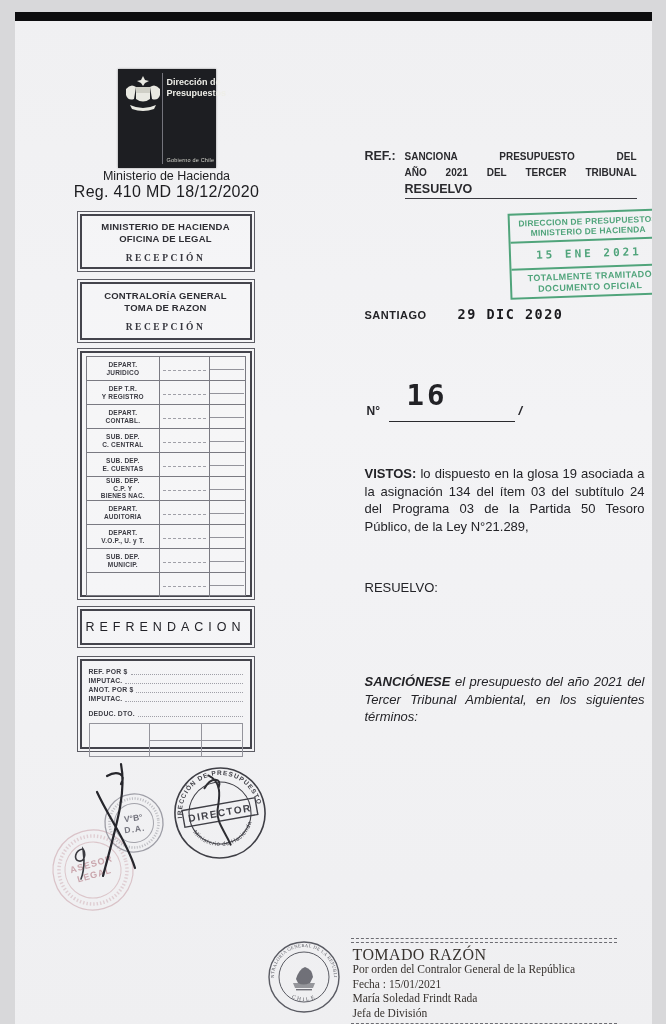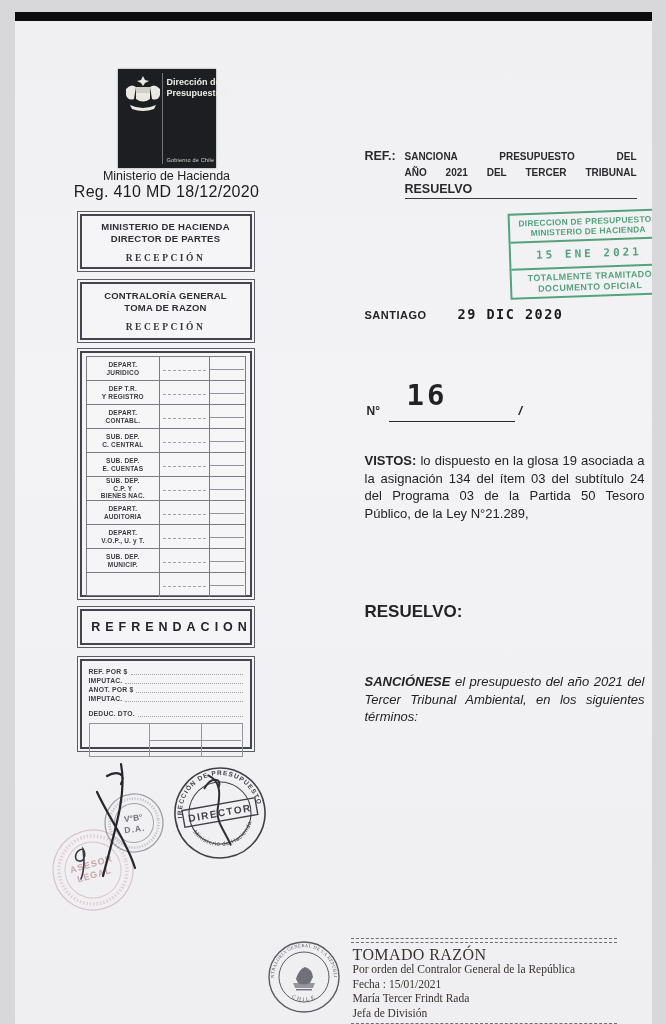--- a/index.html
+++ b/index.html
@@ -38,21 +38,21 @@
   .tcell{position:relative;box-sizing:border-box;}
   .tcell.lab{width:46%;display:flex;flex-direction:column;align-items:center;justify-content:center;
     font-size:6.5px;font-weight:bold;line-height:7.5px;color:#3c3c44;letter-spacing:.2px;text-align:center;}
   .tcell.mid{width:32%;border-left:1px solid #7a7a82;border-right:1px solid #7a7a82;}
   .tcell.rgt{width:22%;}
   .dotline{position:absolute;left:6%;right:6%;top:55%;border-top:1px dashed #a0a0a8;}
   .midline{position:absolute;left:0;right:0;top:50%;border-top:1px solid #94949c;}
 
   
   .box-refr{left:62px;top:594px;width:178px;height:42px;}
-  .refr-title{font-size:12.5px;font-weight:bold;letter-spacing:5px;color:#222228;padding-left:12px;}
+  .refr-title{font-size:12.5px;font-weight:normal;letter-spacing:5px;color:#222228;}
 
   
   .box-imp{left:62px;top:644px;width:178px;height:96px;}
   .imp-in{border:2px solid #44444c;width:100%;height:100%;box-sizing:border-box;padding:5px 7px;}
   .ffield{display:flex;align-items:flex-end;height:9px;font-size:6.8px;font-weight:bold;
     color:#3c3c44;letter-spacing:.2px;}
   .ffield.gap{margin-top:6px;}
   .ffill{flex:1;border-bottom:1px dotted #a0a0a8;margin-left:3px;height:5px;}
   .igrid{margin-top:6px;height:34px;border:1px solid #94949c;display:flex;box-sizing:border-box;}
   .gcell{position:relative;box-sizing:border-box;border-right:1px solid #94949c;}
@@ -76,22 +76,22 @@
   .city{left:350px;top:297px;font-size:11px;font-weight:bold;letter-spacing:.5px;color:#232327;}
   .date-stamp{left:443px;top:294px;font-family:"DejaVu Sans Mono",monospace;font-weight:bold;
     font-size:13.5px;letter-spacing:1.5px;color:#1a1a1e;}
   .no-label{left:352px;top:392px;font-size:12px;font-weight:bold;}
   .no-value{left:392px;top:366px;font-family:"DejaVu Sans Mono",monospace;font-weight:bold;
     font-size:29px;letter-spacing:3px;color:#222226;}
   .no-line{left:374px;top:409px;width:126px;border-top:1.6px solid #2a2a2e;}
   .no-slash{left:504px;top:391px;font-size:13px;font-weight:bold;font-style:italic;}
 
   .para{width:280px;font-size:13px;line-height:17.5px;text-align:justify;color:#232327;}
-  .vistos{left:350px;top:440px;}
-  .resuelvo{left:350px;top:590px;font-size:17px;font-weight:bold;color:#232327;}
+  .vistos{left:350px;top:453px;}
+  .resuelvo{left:350px;top:568px;font-size:13px;font-weight:normal;color:#232327;}
   .sancion{left:350px;top:661px;font-style:italic;}
   b.lead{font-weight:bold;}
 
   
   .tomado{left:336px;top:926px;width:266px;font-family:"Liberation Serif",serif;color:#37322e;}
   .dashline{height:3px;border-top:1px dashed #6c6c72;border-bottom:1px dashed #6c6c72;}
   .tomado .tx{margin:4px 0 3px 2px;}
   .tomado .t1{font-size:16px;line-height:15px;letter-spacing:.4px;}
   .tomado .tn{font-size:11.5px;line-height:14.5px;}
 
@@ -124,21 +124,21 @@
   </div>
 
   <div class="abs ministry">
     <div class="m1">Ministerio de Hacienda</div>
     <div class="m2">Reg. 410 MD 18/12/2020</div>
   </div>
 
   <div class="abs dbox box-oficina">
     <div class="dbox-in">
       <div class="boxline">MINISTERIO DE HACIENDA</div>
-      <div class="boxline">DIRECTOR DE PARTES</div>
+      <div class="boxline">OFICINA DE LEGAL</div>
       <div class="reception">RECEPCIÓN</div>
     </div>
   </div>
 
   <div class="abs dbox box-contraloria">
     <div class="dbox-in">
       <div class="boxline">CONTRALORÍA GENERAL</div>
       <div class="boxline">TOMA DE RAZON</div>
       <div class="reception">RECEPCIÓN</div>
     </div>
@@ -412,18 +412,18 @@
       <rect x="30" y="50" width="16" height="1.4"></rect>
     </g>
   </svg>
 
   <div class="abs tomado">
     <div class="dashline"></div>
     <div class="tx">
       <div class="t1">TOMADO RAZÓN</div>
       <div class="tn">Por orden del Contralor General de la República</div>
       <div class="tn">Fecha : 15/01/2021</div>
-      <div class="tn">María Tercer Frindt Rada</div>
+      <div class="tn">María Soledad Frindt Rada</div>
       <div class="tn">Jefa de División</div>
     </div>
     <div class="dashline"></div>
   </div>
 </div>
 
 </body></html>

